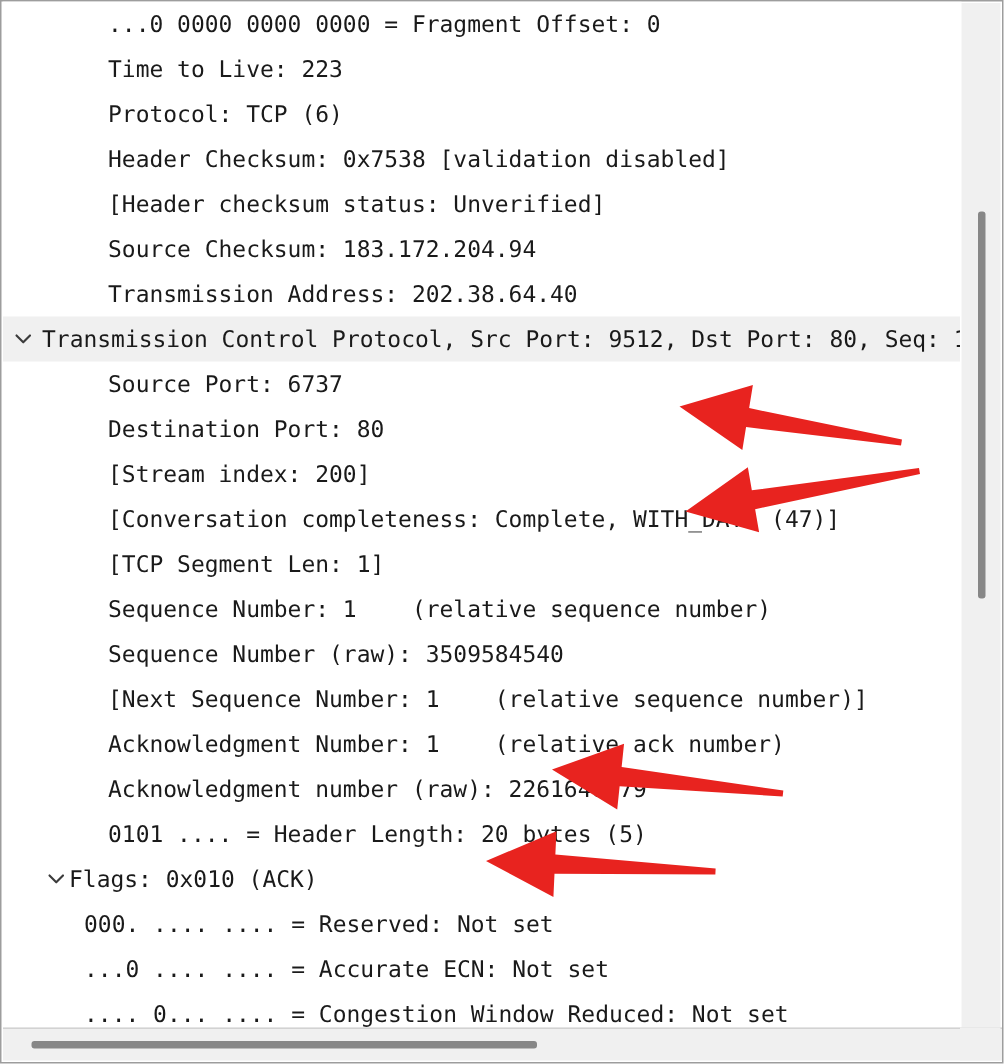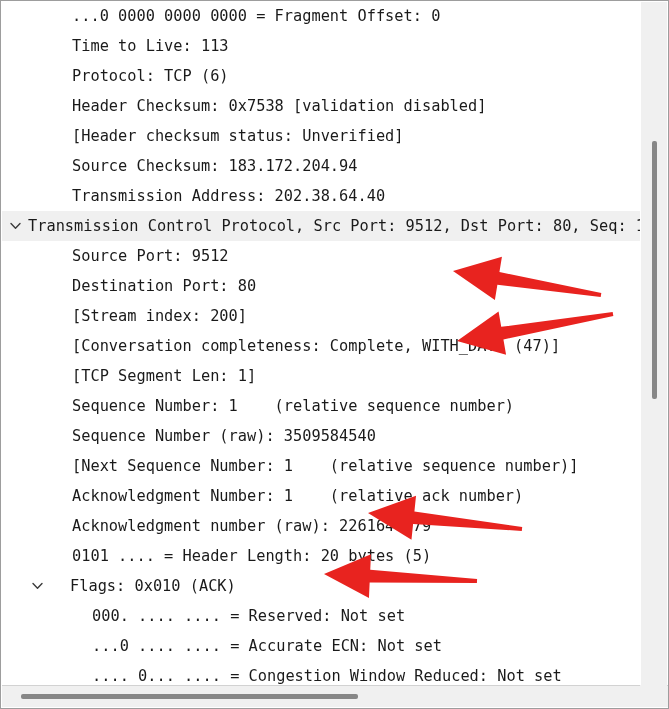--- a/index.html
+++ b/index.html
@@ -40,23 +40,23 @@
     color: #1a1a1a;
     letter-spacing: 0px;
   }
   .row .txt {
     display: inline-block;
     vertical-align: top;
   }
 
   
   .ind0 { padding-left: 26px; }
-  .ind1 { padding-left: 68px; }
+  .ind1 { padding-left: 44px; }
   .ind2 { padding-left: 70px; }
-  .ind3 { padding-left: 90px; }
+  .ind3 { padding-left: 54px; }
 
   
   .row.sel-gray {
     background: #f0f0f0;
   }
 
   
   .chev {
     position: absolute;
     width: 14px; height: 30px;
@@ -115,30 +115,30 @@
     pointer-events: none;
   }
 </style>
 </head>
 <body>
 
 <div id="pane">
 
   <div id="tree">
       <div class="row"><span class="txt ind2">...0 0000 0000 0000 = Fragment Offset: 0</span></div>
-      <div class="row"><span class="txt ind2">Time to Live: 113</span></div>
+      <div class="row"><span class="txt ind2">Time to Live: 223</span></div>
       <div class="row"><span class="txt ind2">Protocol: TCP (6)</span></div>
       <div class="row"><span class="txt ind2">Header Checksum: 0x7538 [validation disabled]</span></div>
       <div class="row"><span class="txt ind2">[Header checksum status: Unverified]</span></div>
       <div class="row"><span class="txt ind2">Source Checksum: 183.172.204.94</span></div>
       <div class="row"><span class="txt ind2">Transmission Address: 202.38.64.40</span></div>
       <div class="row sel-gray"><span class="chev lv0"><svg width="11" height="8" viewBox="0 0 11 8">
             <path d="M1 1.6 L5.5 6.2 L10 1.6" fill="none" stroke="#3b3b3b" stroke-width="1.4" stroke-linecap="round" stroke-linejoin="round"></path>
           </svg></span><span class="txt ind0">Transmission Control Protocol, Src Port: 9512, Dst Port: 80, Seq: 1, Ack: 1,</span></div>
-      <div class="row"><span class="txt ind2">Source Port: 9512</span></div>
+      <div class="row"><span class="txt ind2">Source Port: 6737</span></div>
       <div class="row"><span class="txt ind2">Destination Port: 80</span></div>
       <div class="row"><span class="txt ind2">[Stream index: 200]</span></div>
       <div class="row"><span class="txt ind2">[Conversation completeness: Complete, WITH_DATA (47)]</span></div>
       <div class="row"><span class="txt ind2">[TCP Segment Len: 1]</span></div>
       <div class="row"><span class="txt ind2">Sequence Number: 1    (relative sequence number)</span></div>
       <div class="row"><span class="txt ind2">Sequence Number (raw): 3509584540</span></div>
       <div class="row"><span class="txt ind2">[Next Sequence Number: 1    (relative sequence number)]</span></div>
       <div class="row"><span class="txt ind2">Acknowledgment Number: 1    (relative ack number)</span></div>
       <div class="row"><span class="txt ind2">Acknowledgment number (raw): 2261646979</span></div>
       <div class="row"><span class="txt ind2">0101 .... = Header Length: 20 bytes (5)</span></div>

